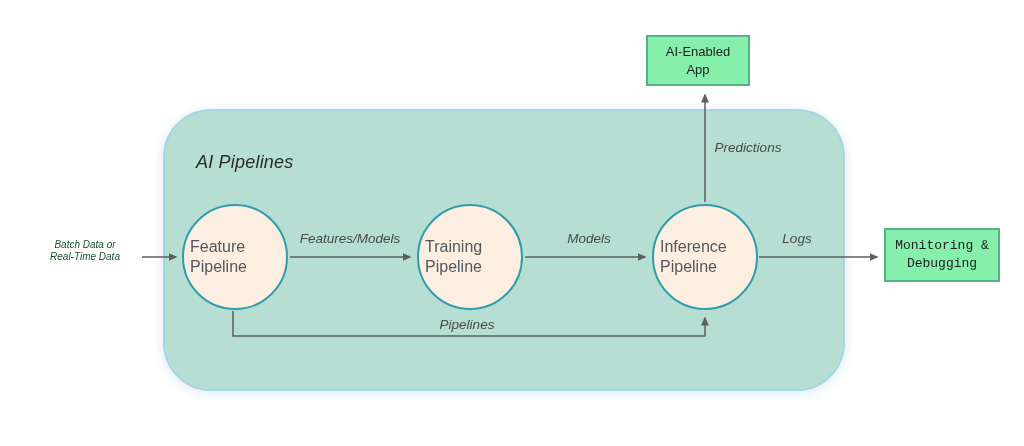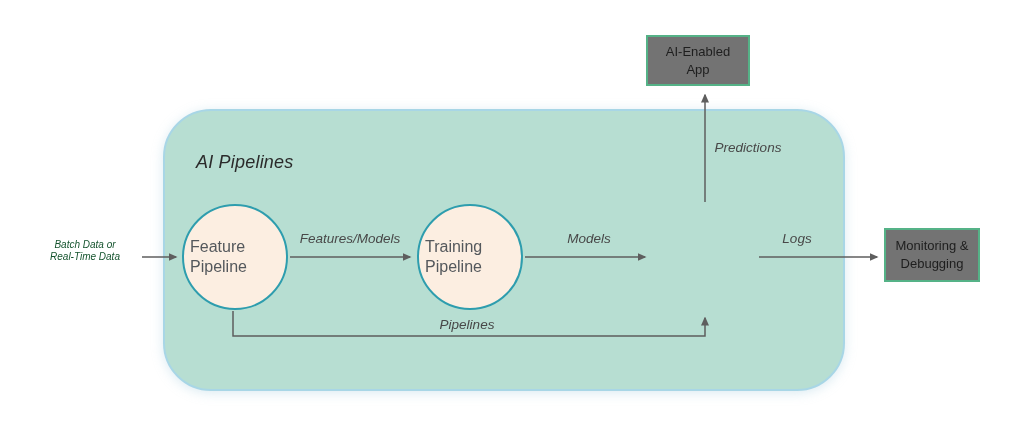--- a/index.html
+++ b/index.html
@@ -46,34 +46,34 @@
     font-size: 16px;
     line-height: 1.25;
     color: #54585c;
     padding: 6px;
   }
   .node-feature   { left: 182px; }
   .node-training  { left: 417px; }
   .node-inference { left: 652px; }
   .green-box {
     position: absolute;
-    background: #737373;
+    background: #86efac;
     border: 2px solid #55b287;
     box-sizing: border-box;
     display: flex;
     align-items: center;
     justify-content: center;
     text-align: center;
     font-size: 13px;
     line-height: 1.35;
     color: #1e1e1e;
     padding: 12px 8px;
   }
   .box-app        { left: 646px; top: 35px;  width: 104px; height: 51px; }
-  .box-monitoring { left: 884px; top: 228px; width: 96px; height: 54px; }
+  .box-monitoring { left: 884px; top: 228px; width: 116px; height: 54px; font-family: Liberation Mono, monospace; }
   .edge-label {
     position: absolute;
     font-size: 13.5px;
     font-style: italic;
     color: #484848;
     white-space: nowrap;
     transform: translateX(-50%);
     text-align: right;
   }
   .label-features-labels { left: 350px; top: 231px; }
@@ -121,20 +121,21 @@
       <path d="M759,257 L877,257" marker-end="url(#ah)"></path>
       <path d="M705,202 L705,95" marker-end="url(#ah)"></path>
       <path d="M233,311 L233,336 L705,336 L705,318" marker-end="url(#ah)"></path>
     </g>
   </svg>
 
   <div class="node-circle node-feature">Feature Pipeline</div>
 
   <div class="node-circle node-training">Training Pipeline</div>
 
+  <div class="node-circle node-inference">Inference Pipeline</div>
 
   <div class="green-box box-app">AI-Enabled App</div>
 
   <div class="green-box box-monitoring">Monitoring &amp; Debugging</div>
 
   <div class="source-label">Batch Data or
 Real-Time Data</div>
 
   <div class="edge-label label-features-labels">Features/Models</div>
 

